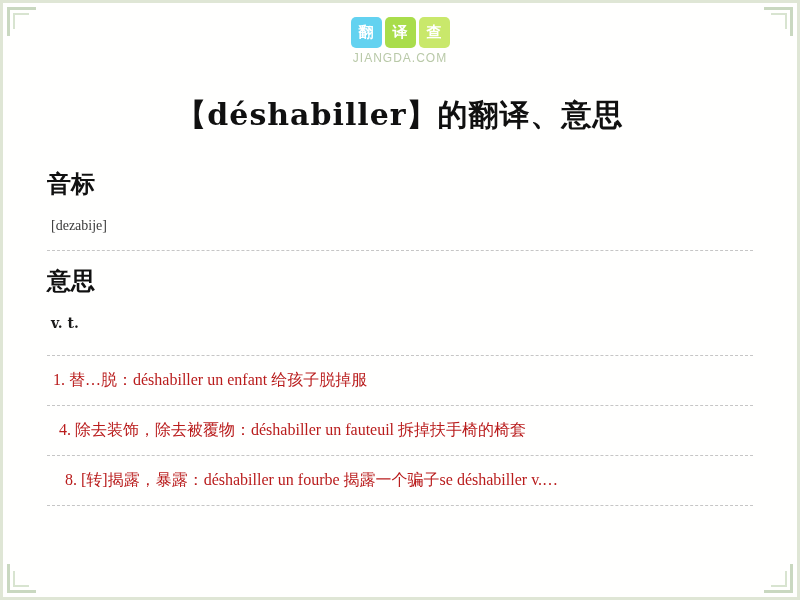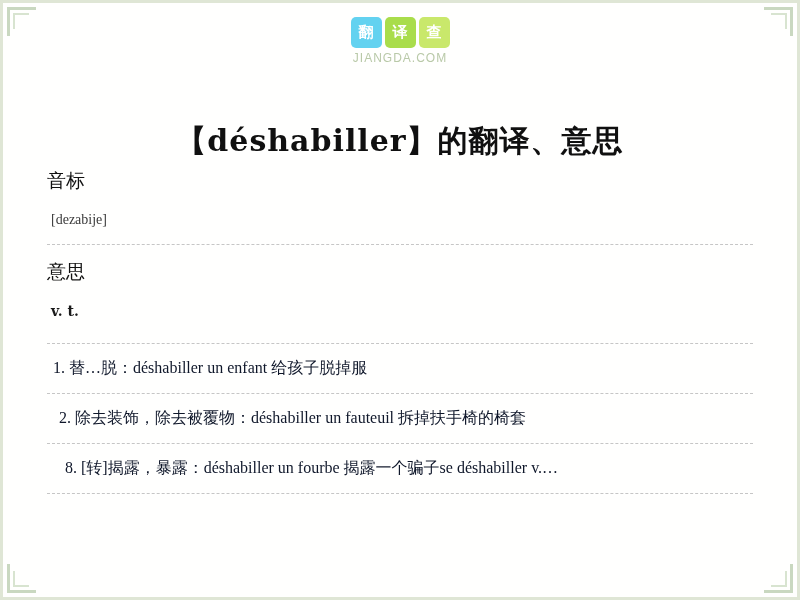--- a/index.html
+++ b/index.html
@@ -74,41 +74,41 @@
   .logo-caption {
     margin-top: 3px;
     font-family: "Liberation Sans", sans-serif;
     font-size: 12px;
     letter-spacing: 1px;
     color: #b9c9a8;
   }
 
   .title {
     position: absolute;
-    top: 98px;
+    top: 72px;
     left: 0;
     right: 0;
     text-align: center;
     font-family: "DejaVu Serif", serif;
     font-weight: bold;
     font-size: 30px;
     color: #101010;
     letter-spacing: 1px;
   }
 
   .content {
     position: absolute;
     top: 165px;
     left: 44px;
     right: 44px;
   }
   .section-head {
     font-family: "DejaVu Serif", serif;
-    font-weight: normal;
-    font-size: 19px;
+    font-weight: bold;
+    font-size: 24px;
     color: #111111;
     margin: 0 0 18px 0;
   }
   .phonetic {
     font-family: "Liberation Serif", serif;
     font-size: 14px;
     color: #3a3a3a;
     margin: 0 0 16px 4px;
   }
   .divider {
@@ -120,21 +120,21 @@
   .pos {
     font-family: "DejaVu Serif", serif;
     font-weight: bold;
     font-size: 14px;
     color: #1a1a1a;
     margin: 14px 0 24px 4px;
   }
   .sense {
     font-family: "Liberation Serif", serif;
     font-size: 16px;
-    color: #0f172a;
+    color: #b91c1c;
     margin: 0 0 14px 0;
     white-space: nowrap;
     overflow: hidden;
   }
   .sense.i1 { margin-left: 6px; }
   .sense.i2 { margin-left: 12px; }
   .sense.i3 { margin-left: 18px; }
 </style>
 </head>
 <body>
@@ -169,20 +169,20 @@
     <hr class="divider">
 
     <h2 class="section-head">意思</h2>
 
     <p class="pos">v. t.</p>
 
     <hr class="divider">
     <p class="sense i1">1. 替…脱：déshabiller un enfant 给孩子脱掉服</p>
 
     <hr class="divider">
-    <p class="sense i2">2. 除去装饰，除去被覆物：déshabiller un fauteuil 拆掉扶手椅的椅套</p>
+    <p class="sense i2">4. 除去装饰，除去被覆物：déshabiller un fauteuil 拆掉扶手椅的椅套</p>
 
     <hr class="divider">
     <p class="sense i3">8. [转]揭露，暴露：déshabiller un fourbe 揭露一个骗子se déshabiller v.…</p>
 
     <hr class="divider">
   </div>
 </div>
 
 </body></html>

